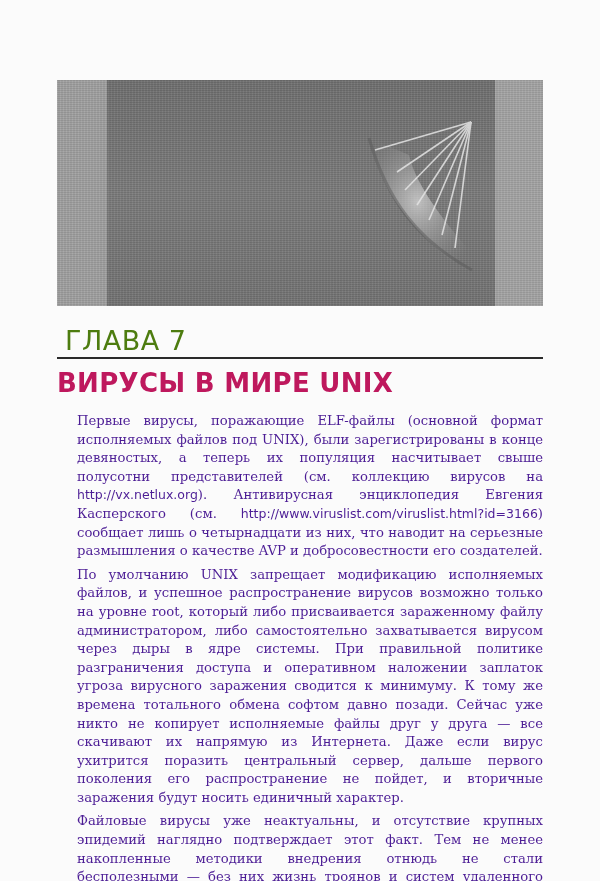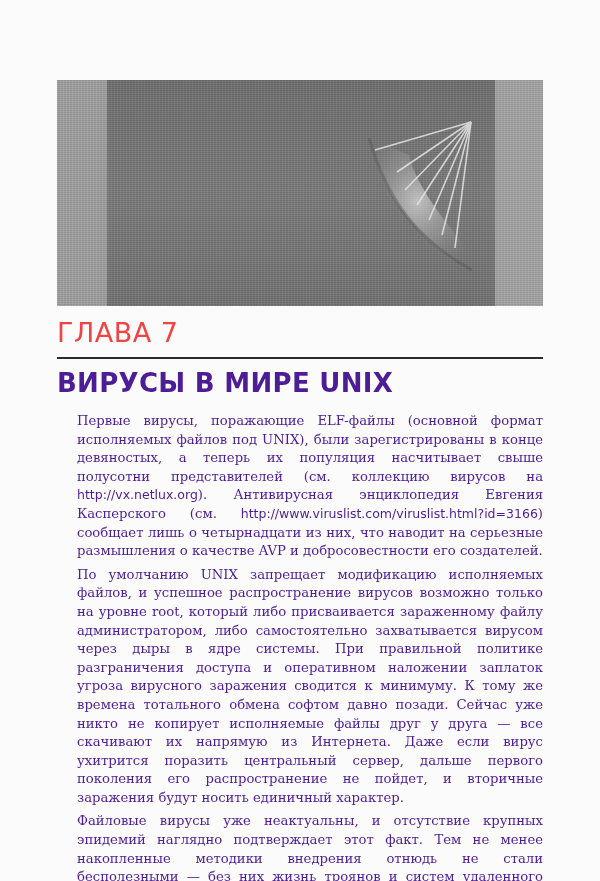--- a/index.html
+++ b/index.html
@@ -45,41 +45,41 @@
     .chapter-image svg {
       position: absolute; left: 0; top: 0;
     }
     .chapter-label {
       position: absolute;
       left: 57px;
       top: 318px;
       font-family: "DejaVu Sans", "Liberation Sans", sans-serif;
       font-size: 27px;
       font-weight: normal;
-      color: #ef4444;
+      color: #4d7c0f;
       letter-spacing: 0.5px;
-      margin: 0;
+      margin: 8px;
       line-height: 30px;
     }
     .chapter-rule {
       position: absolute;
       left: 57px;
       top: 357px;
       width: 486px;
       height: 2px;
       background: #2a2a2a;
     }
     .chapter-title {
       position: absolute;
       left: 57px;
       top: 367px;
       font-family: "DejaVu Sans", "Liberation Sans", sans-serif;
       font-size: 26px;
       font-weight: bold;
-      color: #4c1d95;
+      color: #be185d;
       margin: 0;
       line-height: 32px;
       letter-spacing: 0.3px;
     }
     .body-text {
       position: absolute;
       left: 77px;
       top: 412px;
       width: 466px;
     }

